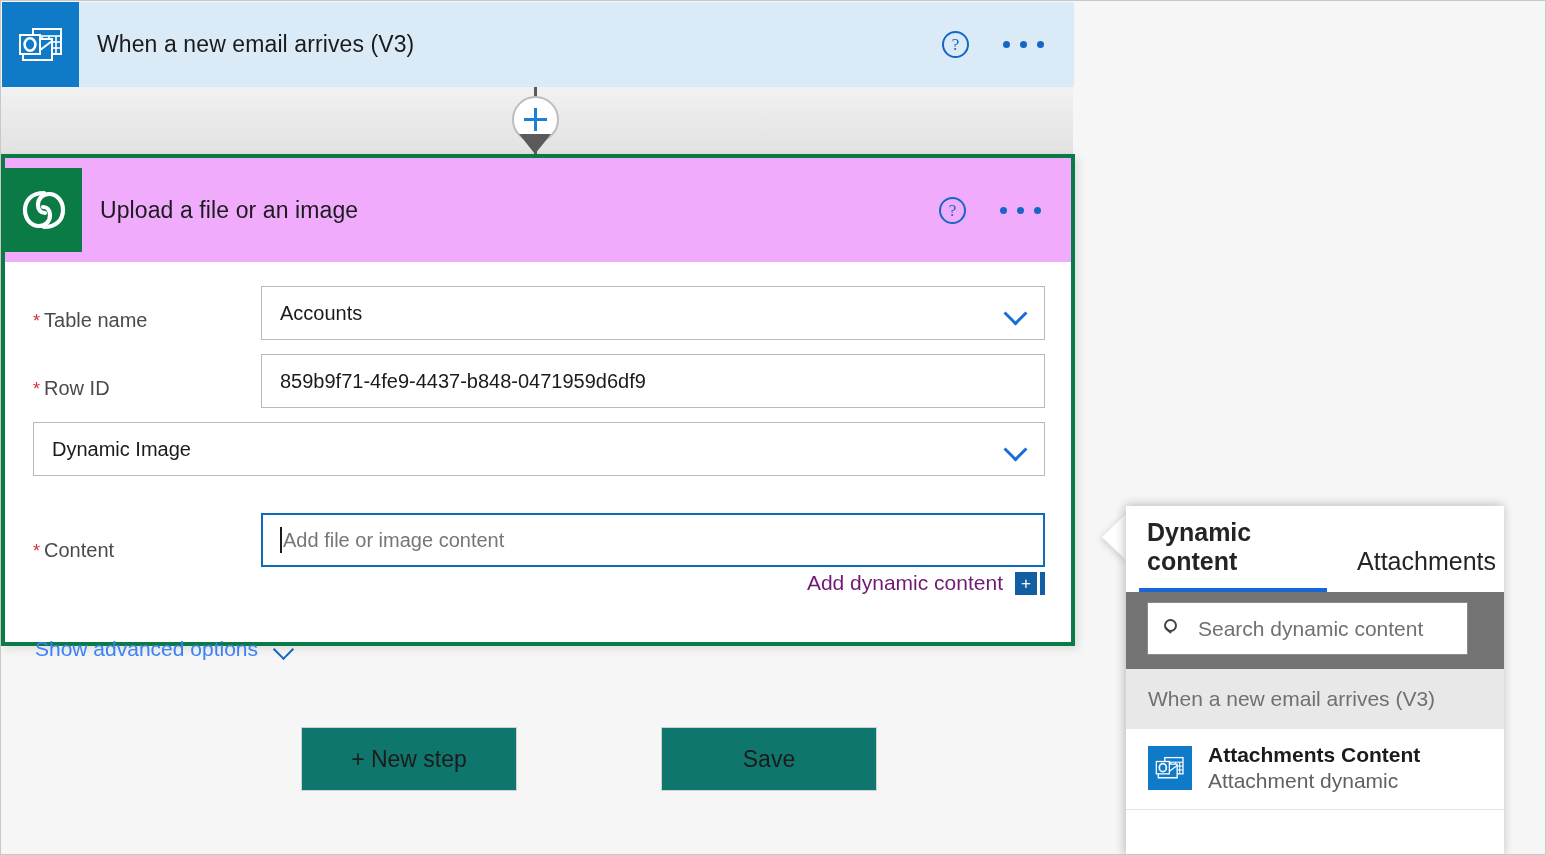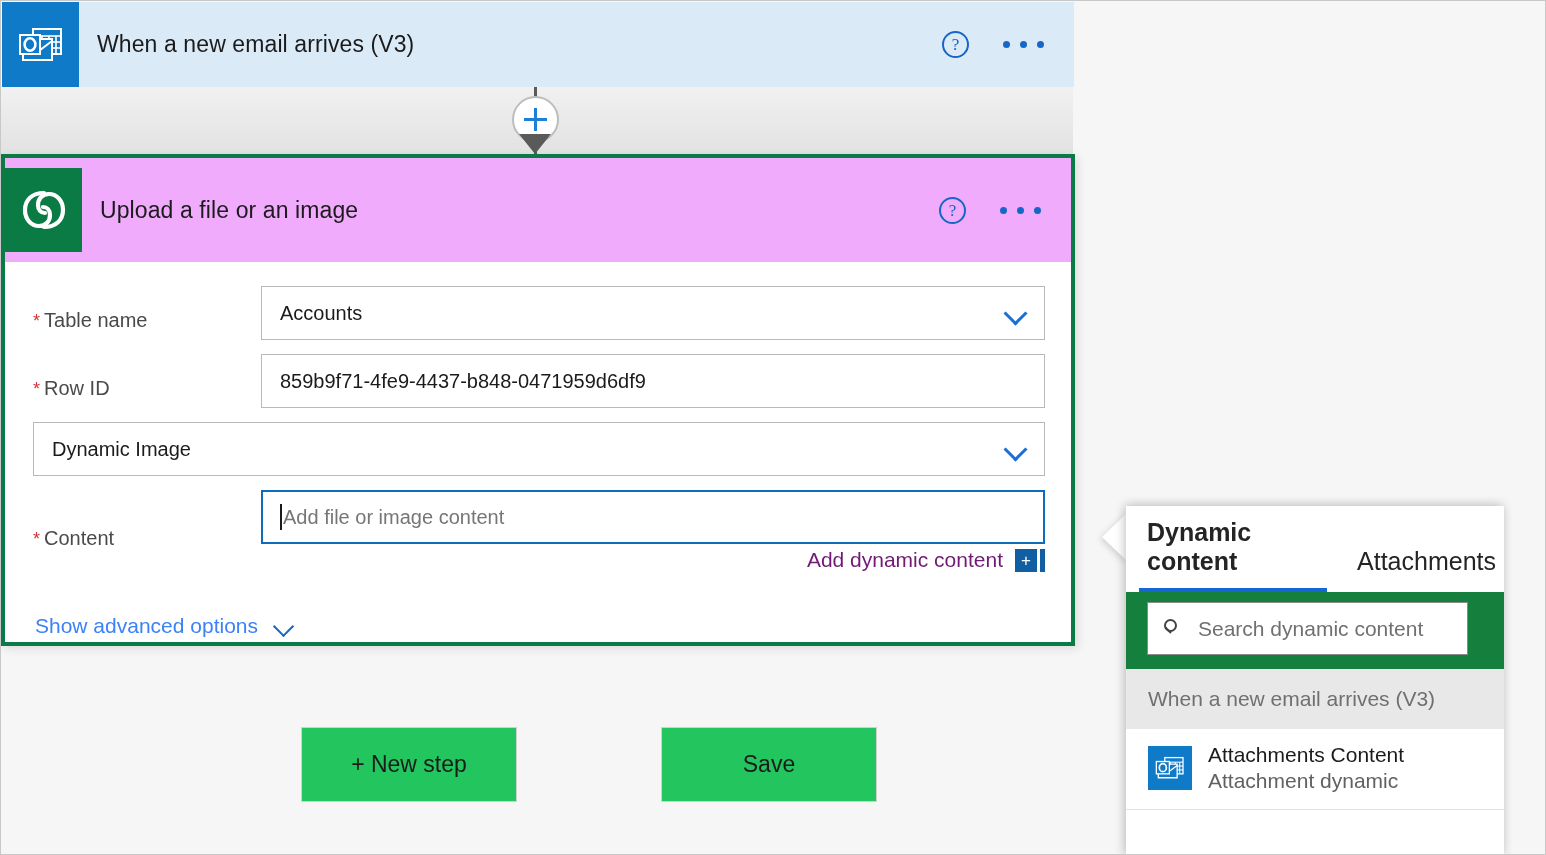--- a/index.html
+++ b/index.html
@@ -191,20 +191,21 @@
     display: flex;
     align-items: center;
     padding: 0 18px;
     box-sizing: border-box;
     font-size: 20px;
     color: #1b1b1b;
   }
   .input-box.focused {
     border: 2px solid #0f6cbd;
     padding-left: 17px;
+    margin-top: 23px;
   }
   .input-value { flex: 1 1 auto; }
   .input-placeholder {
     flex: 1 1 auto;
     color: #767676;
   }
   .caret {
     width: 2px;
     height: 26px;
     background: #1b1b1b;
@@ -284,23 +285,23 @@
     left: 0; top: 726px;
     width: 1074px;
     height: 66px;
     display: flex;
     gap: 144px;
     padding-left: 300px;
     box-sizing: border-box;
   }
   .flow-btn {
     width: 216px;
-    height: 75px;
+    height: 64px;
     border: 1px solid #d0d0d0;
-    background: #22c55e;
+    background: #0f766e;
     font-size: 23px;
     color: #1b1b1b;
     display: flex;
     align-items: center;
     justify-content: center;
     box-sizing: border-box;
     font-family: "Liberation Sans", sans-serif;
   }
 
   
@@ -332,21 +333,21 @@
     font-size: 25px;
     color: #242424;
     padding: 0 8px 12px 8px;
     border-bottom: 4px solid transparent;
   }
   .panel-tab.active {
     font-weight: bold;
     border-bottom-color: #1667d3;
   }
   .panel-search-band {
-    background: #15803d;
+    background: #737373;
     padding: 10px 36px 14px 21px;
   }
   .panel-search {
     height: 53px;
     background: #ffffff;
     border: 1px solid #8a8a8a;
     display: flex;
     align-items: center;
     padding: 0 14px;
     box-sizing: border-box;
@@ -396,21 +397,21 @@
     width: 44px; height: 44px;
     flex: 0 0 44px;
     background: #0f7ac8;
     display: flex;
     align-items: center;
     justify-content: center;
   }
   .dyn-item-text { display: flex; flex-direction: column; gap: 2px; }
   .dyn-item-title {
     font-size: 21px;
-    font-weight: normal;
+    font-weight: bold;
     color: #1b1b1b;
   }
   .dyn-item-sub {
     font-size: 21px;
     color: #616161;
   }
 </style>
 </head>
 <body>
 

